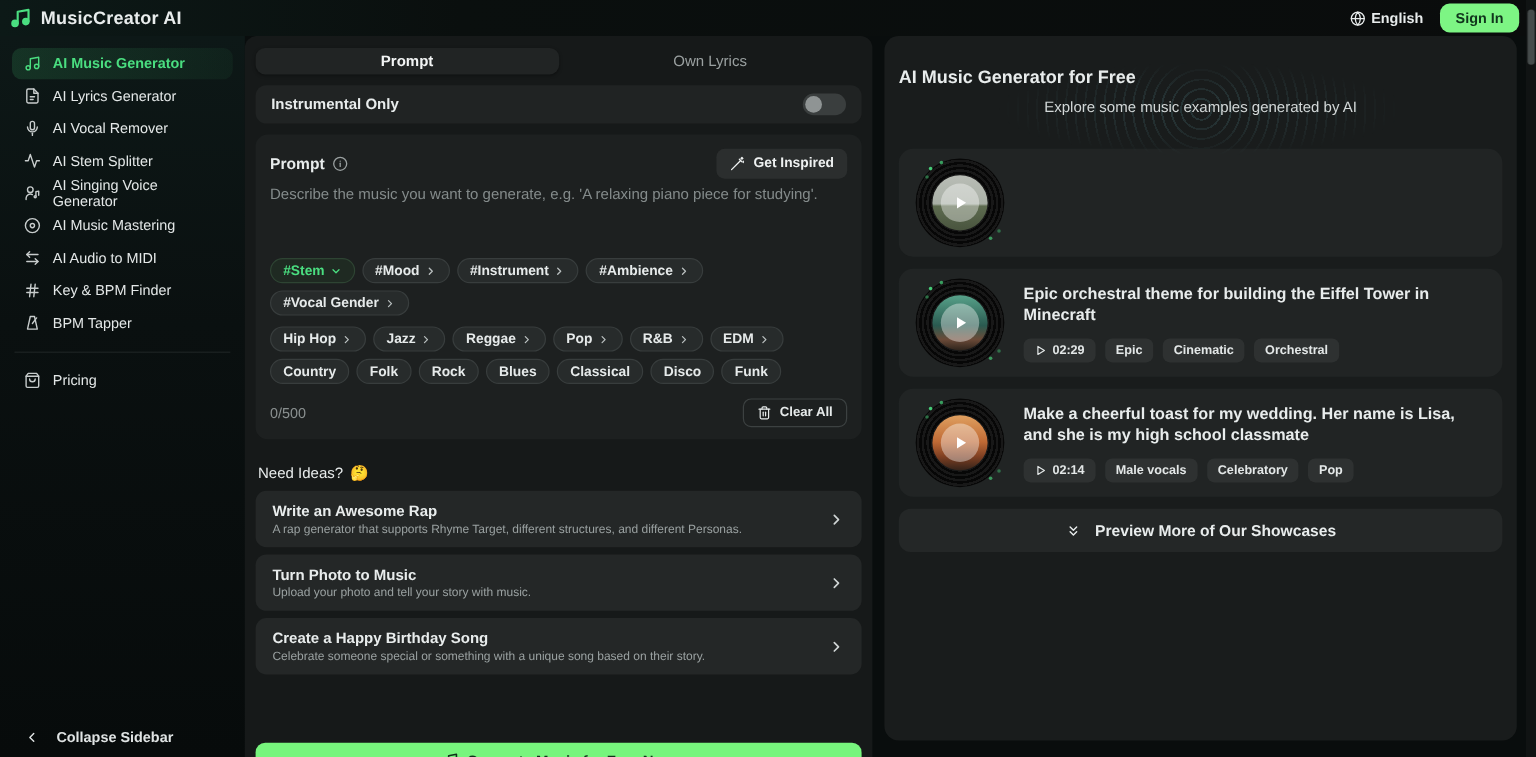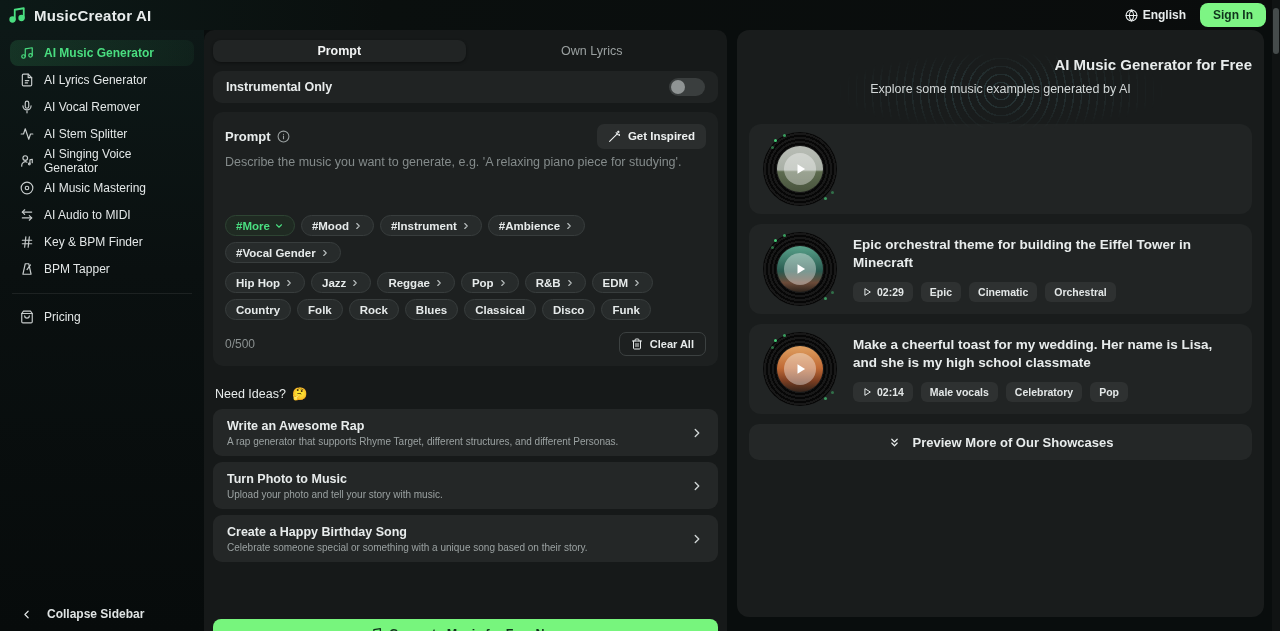--- a/index.html
+++ b/index.html
@@ -84,21 +84,21 @@
                   display:flex; align-items:center; justify-content:center; gap:7px; font-family:"Liberation Sans",sans-serif; }
 
   
   .showcase { flex:none; width:527px; margin-left:10px; background:#191c1c; border-radius:12px;
               height:587px; padding:12px; position:relative; }
   .sc-titlewrap { position:relative; height:68px; }
   .ripple { position:absolute; left:50%; top:-4px; transform:translateX(-50%); width:340px; height:78px;
             background:repeating-radial-gradient(circle at 50% 50%, rgba(110,180,190,.16) 0 1.5px, transparent 1.5px 8px);
             -webkit-mask-image:radial-gradient(closest-side, #000 20%, transparent 100%);
             mask-image:radial-gradient(closest-side, #000 20%, transparent 100%); }
-  .sc-title { position:relative; text-align:right; font-size:15px; font-weight:bold; margin-top:14px; }
+  .sc-title { position:relative; text-align:left; font-size:15px; font-weight:bold; margin-top:14px; }
   .sc-sub { position:relative; text-align:center; font-size:12.5px; color:#d2d7d7; margin-top:9px; }
   .sc-card { background:#212424; border-radius:12px; height:90px; margin-bottom:10px; display:flex;
              align-items:center; padding:0 14px; gap:16px; }
   .vinyl { position:relative; width:74px; height:74px; flex:none; border-radius:50%;
            background:repeating-radial-gradient(circle at 50% 50%, #070707 0 2px, #181818 2px 4px); cursor:pointer; }
   .vinyl::before { content:""; position:absolute; width:3px; height:3px; border-radius:50%; background:#4ade80;
                    top:7px; left:11px; opacity:.9;
                    box-shadow:9px -5px 0 rgba(74,222,128,.75), -3px 7px 0 rgba(74,222,128,.5),
                               50px 58px 0 rgba(74,222,128,.7), 57px 52px 0 rgba(74,222,128,.45); }
   .vlabel { position:absolute; left:50%; top:50%; transform:translate(-50%,-50%); width:46px; height:46px;
@@ -304,21 +304,21 @@
               </svg>
             </span>
           <span>Get Inspired</span>
         </button>
       </div>
       <div class="placeholder">Describe the music you want to generate, e.g. 'A relaxing piano piece for studying'.</div>
       <div class="prompt-spacer"></div>
 
       <div class="chip-row cat-row">
         <div class="chip genre-active">
-          <span>#More</span>
+          <span>#Stem</span>
           <span style="display:flex">
               <svg width="10" height="10" viewBox="0 0 24 24" fill="none" stroke="currentColor" stroke-width="2.6" stroke-linecap="round" stroke-linejoin="round">
                 <path d="m6 9 6 6 6-6"></path>
               </svg>
             </span>
         </div>
         <div class="chip">
           <span>#Mood</span>
           <span style="display:flex">
               <svg width="10" height="10" viewBox="0 0 24 24" fill="none" stroke="currentColor" stroke-width="2.6" stroke-linecap="round" stroke-linejoin="round">

